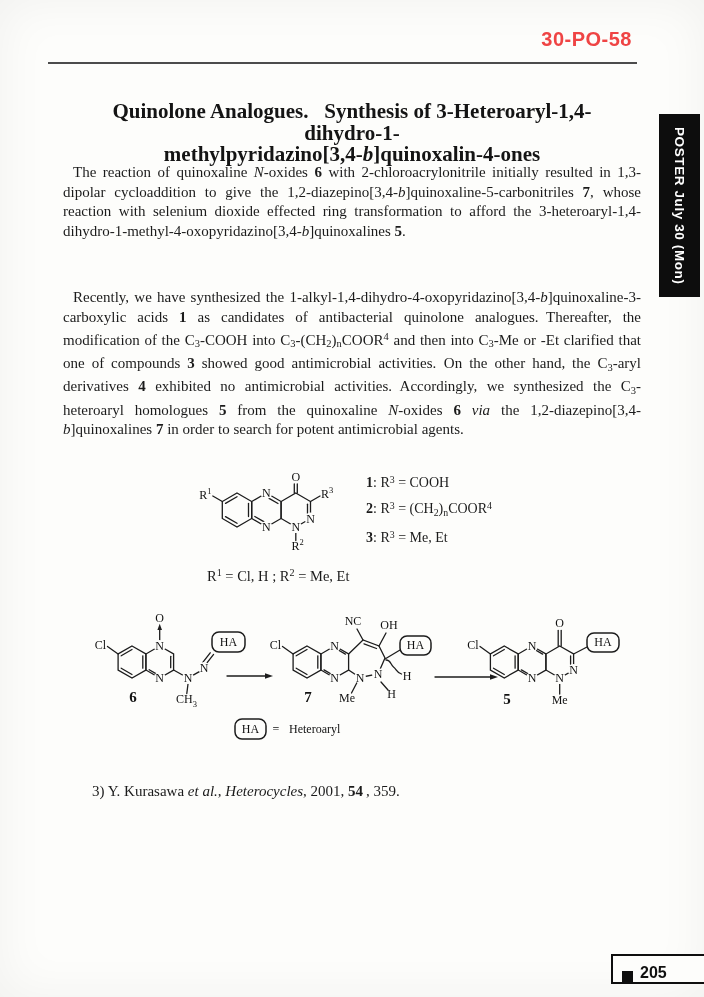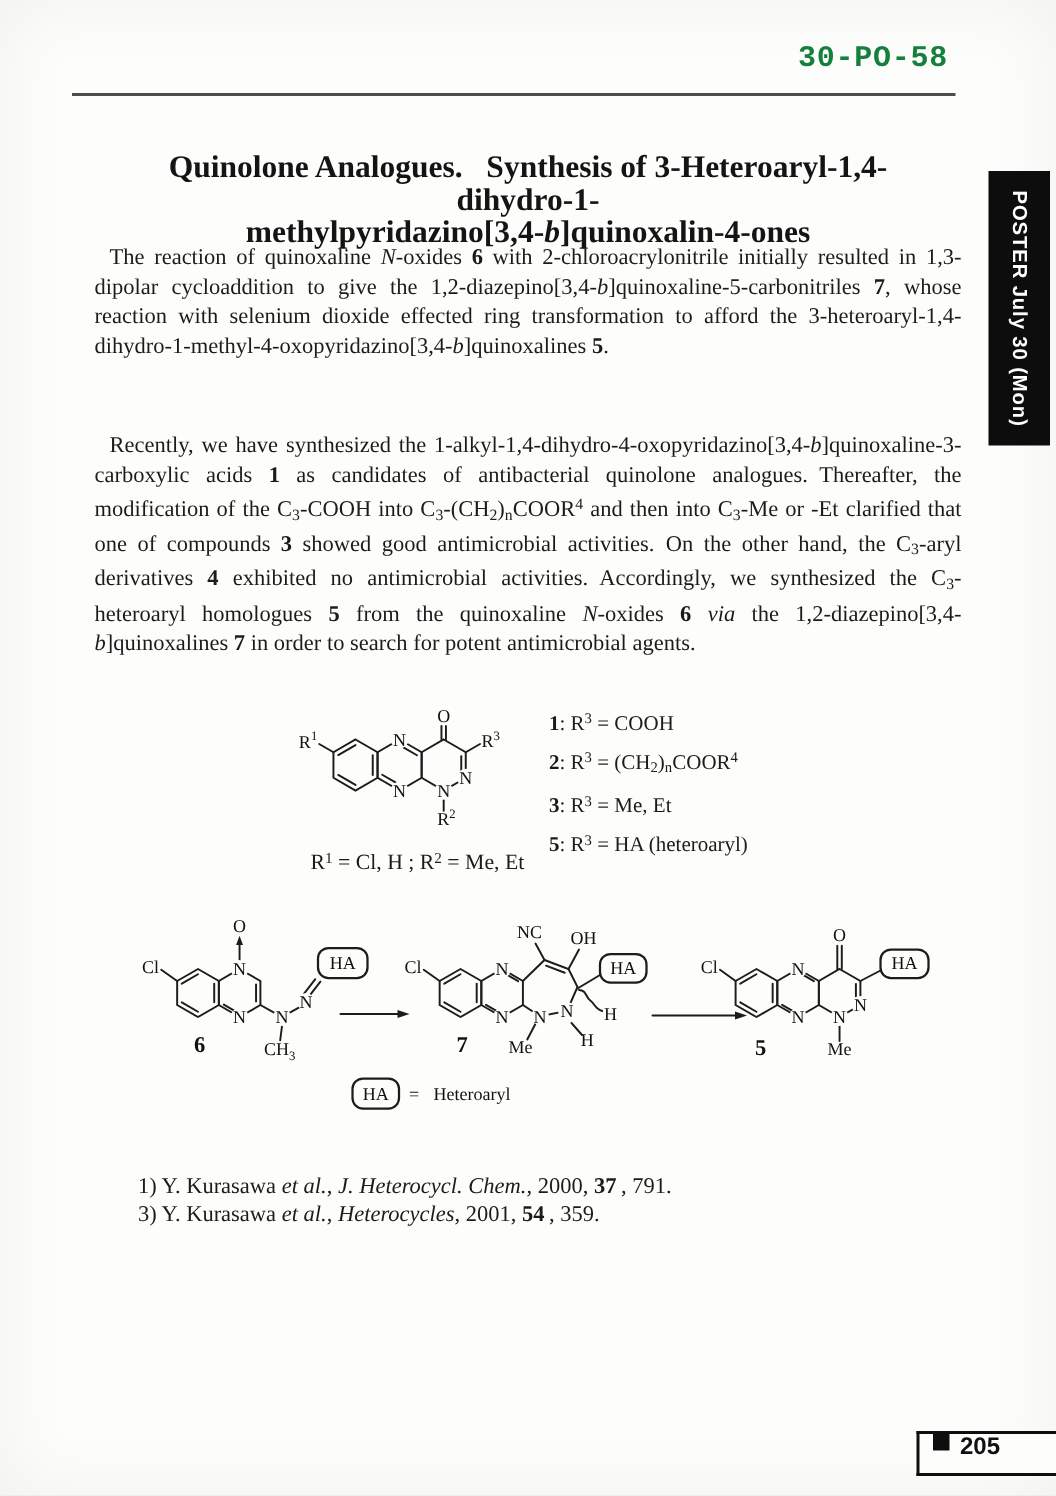--- a/index.html
+++ b/index.html
@@ -4,22 +4,22 @@
 <style>
   html,body{margin:0;padding:0;background:#e9e9e7;}
   .page{
     position:relative;width:704px;height:997px;margin:0 auto;
     background:#fdfdfb;overflow:hidden;color:#1b1b1b;
     font-family:"Liberation Serif",serif;
     box-shadow:inset 0 0 50px rgba(0,0,0,0.05);
   }
   .header-code{
     position:absolute;top:28px;right:72px;
-    font-family:Liberation Mono, monospace;font-weight:700;font-size:20px;
-    letter-spacing:.5px;color:#15803d;
+    font-family:Liberation Sans, sans-serif;font-weight:700;font-size:20px;
+    letter-spacing:.5px;color:#ef4444;
   }
   .header-rule{position:absolute;left:48px;top:62px;width:589px;height:2px;background:#4c4c4c;}
   .side-tab{
     position:absolute;left:659px;top:114px;width:41px;height:183px;background:#0d0d0d;
     display:flex;align-items:center;justify-content:center;
   }
   .side-tab span{
     writing-mode:vertical-rl;color:#ffffff;white-space:nowrap;
     font-family:"Liberation Sans",sans-serif;font-weight:700;font-size:13.5px;letter-spacing:.6px;
   }
@@ -32,21 +32,21 @@
     text-align:justify;text-indent:10px;color:#1b1b1b;margin:0;
   }
   .para1{top:163px;}
   .para2{top:288px;}
   .legend-list{position:absolute;left:366px;top:469px;font-size:14px;line-height:22.4px;}
   .struct-caption{position:absolute;left:207px;top:567px;font-size:14.5px;}
   .references{position:absolute;left:92px;top:782px;font-size:15px;line-height:19px;}
   .page-num-box{
     position:absolute;left:611px;top:954px;width:93px;height:30px;
     border:2.5px solid #0e0e0e;border-right:none;box-sizing:border-box;
-    display:flex;align-items:flex-start;padding-left:9px;gap:7px;background:#fdfdfb;
+    display:flex;align-items:flex-end;padding-left:9px;gap:7px;background:#fdfdfb;
   }
   .page-num-box .sq{width:11px;height:11px;background:#0e0e0e;}
   .page-num-box .num{font-family:"Liberation Sans",sans-serif;font-weight:700;font-size:16px;color:#111;}
   svg{position:absolute;}
   .bond{stroke:#1c1c1c;stroke-width:1.3;fill:none;stroke-linecap:round;}
   .gap{fill:#fdfdfb;stroke:none;}
   .atom{font-family:"Liberation Serif",serif;font-size:12px;fill:#111;}
   .cnum{font-family:"Liberation Serif",serif;font-size:15px;font-weight:700;fill:#111;}
   .habox{fill:none;stroke:#1c1c1c;stroke-width:1.5;}
   .ahead{fill:#1c1c1c;stroke:none;}
@@ -108,21 +108,20 @@
       <text class="atom" x="36.5" y="46.5" text-anchor="end"><tspan>R</tspan><tspan dy="-5" font-size="8.5">1</tspan></text>
       <text class="atom" x="146" y="46"><tspan>R</tspan><tspan dy="-5" font-size="8.5">3</tspan></text>
       <text class="atom" x="116.5" y="98"><tspan>R</tspan><tspan dy="-5" font-size="8.5">2</tspan></text>
     </g>
   </svg>
 
   <div class="legend-list">
     <div><span class="rb">1</span><span>: R</span><span class="rsup">3</span><span> = COOH</span></div>
     <div><span class="rb">2</span><span>: R</span><span class="rsup">3</span><span> = (CH</span><span class="rsub">2</span><span>)</span><span class="rsub">n</span><span>COOR</span><span class="rsup">4</span></div>
     <div><span class="rb">3</span><span>: R</span><span class="rsup">3</span><span> = Me, Et</span></div>
-    <div><span class="rb">5</span><span>: R</span><span class="rsup">3</span><span> = HA (heteroaryl)</span></div>
   </div>
 
   <div class="struct-caption"><span>R</span><span class="rsup">1</span><span> = Cl, H ; R</span><span class="rsup">2</span><span> = Me, Et</span></div>
 
   <svg style="left:58px;top:598px;" width="590" height="165" viewBox="0 0 590 165">
     <g>
 
       <path class="bond" d="M74,48 L87.9,56 L87.9,72 L74,80 L60.1,72 L60.1,56 Z"></path>
       <path class="bond" d="M101.7,48 L115.6,56 L115.6,72 L101.7,80 L87.9,72 L87.9,56 Z"></path>
       <line class="bond" x1="63.2" y1="57.8" x2="74" y2="51.5"></line>
@@ -231,21 +230,20 @@
       <text class="atom" x="545" y="48" text-anchor="middle">HA</text>
       <text class="cnum" x="449" y="105.5" text-anchor="middle">5</text>
 
       <text class="atom" x="192.5" y="135" text-anchor="middle">HA</text>
       <text class="atom" x="218" y="135" text-anchor="middle">=</text>
       <text class="atom" x="231" y="135">Heteroaryl</text>
     </g>
   </svg>
 
   <div class="references">
-    <div><span>1) Y. Kurasawa </span><span class="ri">et al.</span><span>, </span><span class="ri">J. Heterocycl. Chem.</span><span>, 2000, </span><span class="rb">37</span><span> , 791.</span></div>
     <div><span>3) Y. Kurasawa </span><span class="ri">et al.</span><span>, </span><span class="ri">Heterocycles</span><span>, 2001, </span><span class="rb">54</span><span> , 359.</span></div>
   </div>
 
   <div class="page-num-box">
     <div class="sq"></div>
     <div class="num">205</div>
   </div>
 
 </div>
 

